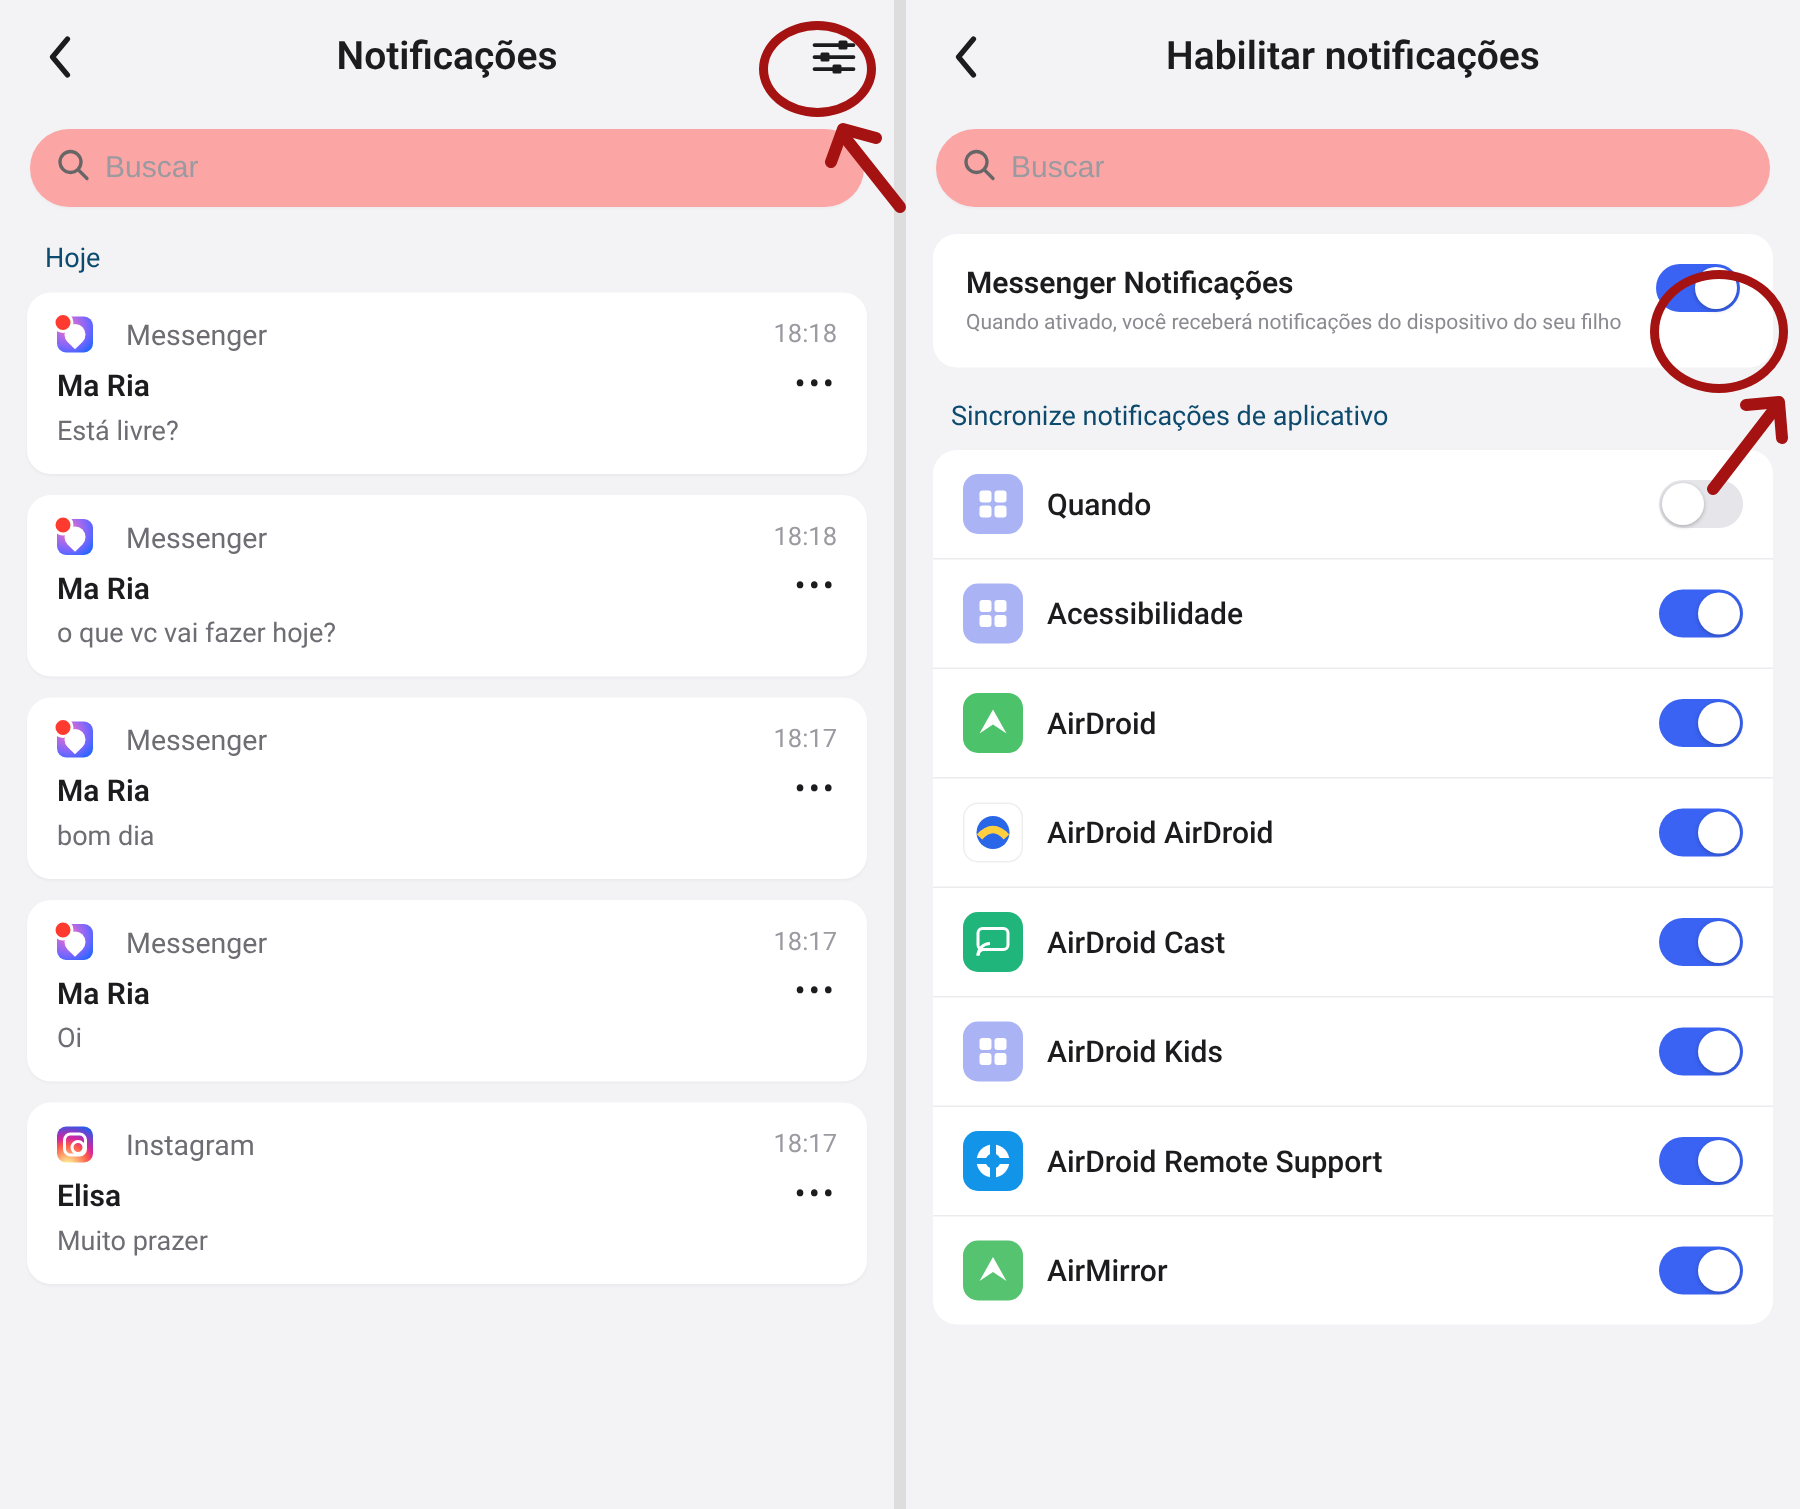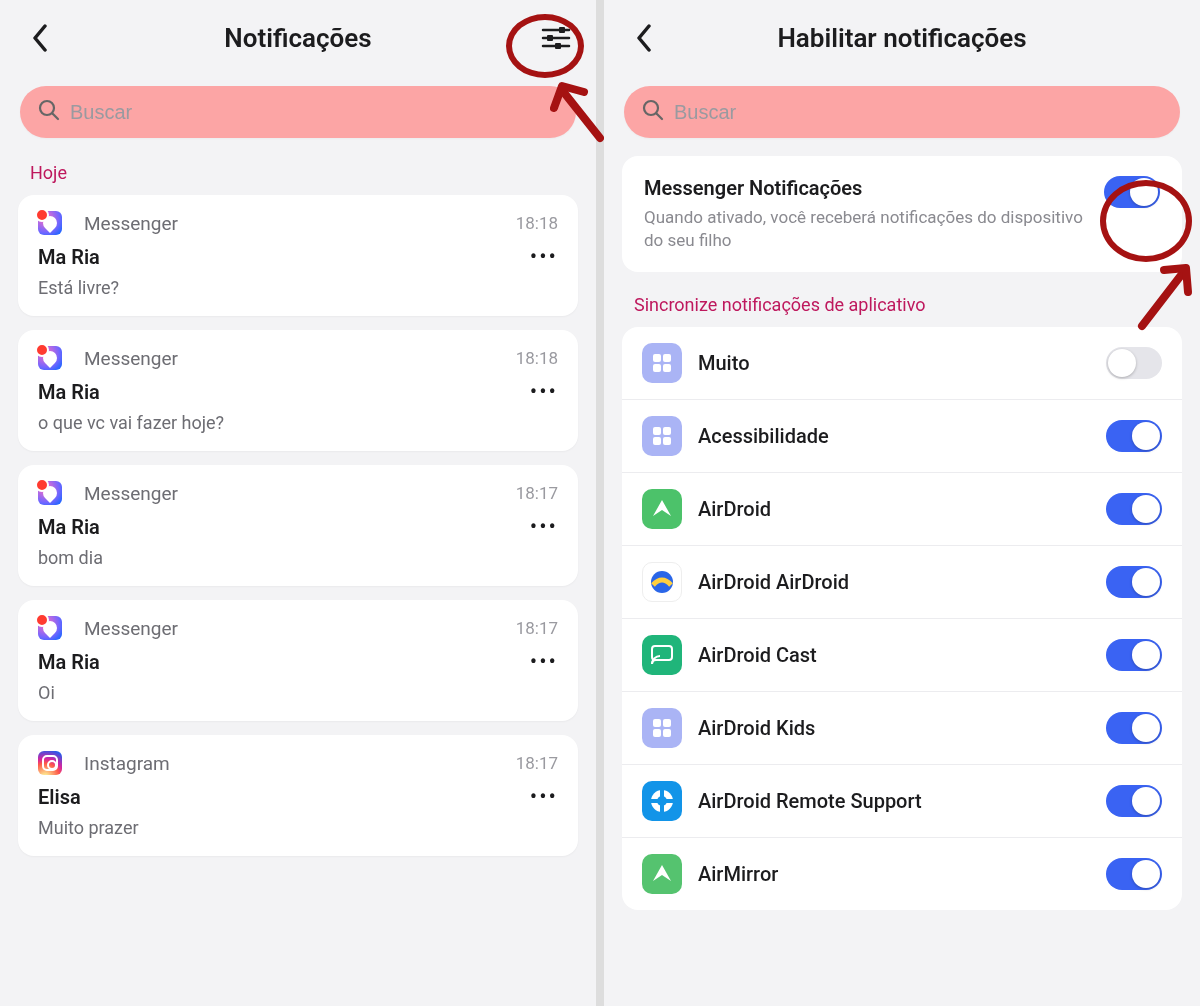--- a/index.html
+++ b/index.html
@@ -57,21 +57,21 @@
     border: none;
     outline: none;
     font-size: 20px;
     color: #333;
     background: transparent;
     flex: 1;
   }
   .searchbar input::placeholder { color: #9a9aa0; }
   .section-label {
     padding: 6px 36px 12px 30px;
-    color: #be185d;
+    color: #0c4a6e;
     font-size: 18px;
   }
   .card-list {
     padding: 0 18px;
     display: flex;
     flex-direction: column;
     gap: 14px;
   }
   .notif-card {
     background: #fff;
@@ -172,21 +172,21 @@
     background:#fff;
     margin: 0 18px 16px 18px;
     border-radius:16px;
     padding:20px 22px;
     display:flex;
     align-items:flex-start;
     gap:16px;
   }
   .sync-text { flex:1; }
   .sync-title { font-size:20px; font-weight:600; color:#1c1c1e; margin-bottom:6px; }
-  .sync-desc { font-size:17px; color:#8a8a90; line-height:1.35; }
+  .sync-desc { font-size:14px; color:#8a8a90; line-height:1.35; }
   .toggle {
     width:56px;height:32px;border-radius:16px;
     position:relative;
     flex-shrink:0;
   }
   .toggle.on { background:#3a63f3; }
   .toggle.off { background:#e5e5ea; }
   .toggle .knob{
     position:absolute;top:2px;width:28px;height:28px;background:#fff;border-radius:50%;
     box-shadow:0 1px 3px rgba(0,0,0,0.25);
@@ -374,21 +374,21 @@
   <div class="app-list-card" id="app-list">
       <div class="app-row">
     <div class="ricon ic-grid">
           <svg width="22" height="22" viewBox="0 0 22 22">
             <rect x="2" y="2" width="8" height="8" rx="2"></rect>
             <rect x="12" y="2" width="8" height="8" rx="2"></rect>
             <rect x="2" y="12" width="8" height="8" rx="2"></rect>
             <rect x="12" y="12" width="8" height="8" rx="2"></rect>
           </svg>
         </div>
-    <div class="rname">Muito</div>
+    <div class="rname">Quando</div>
     <div class="toggle off">
           <div class="knob"></div>
         </div>
   </div>
       <div class="app-row">
     <div class="ricon ic-grid">
           <svg width="22" height="22" viewBox="0 0 22 22">
             <rect x="2" y="2" width="8" height="8" rx="2"></rect>
             <rect x="12" y="2" width="8" height="8" rx="2"></rect>
             <rect x="2" y="12" width="8" height="8" rx="2"></rect>

